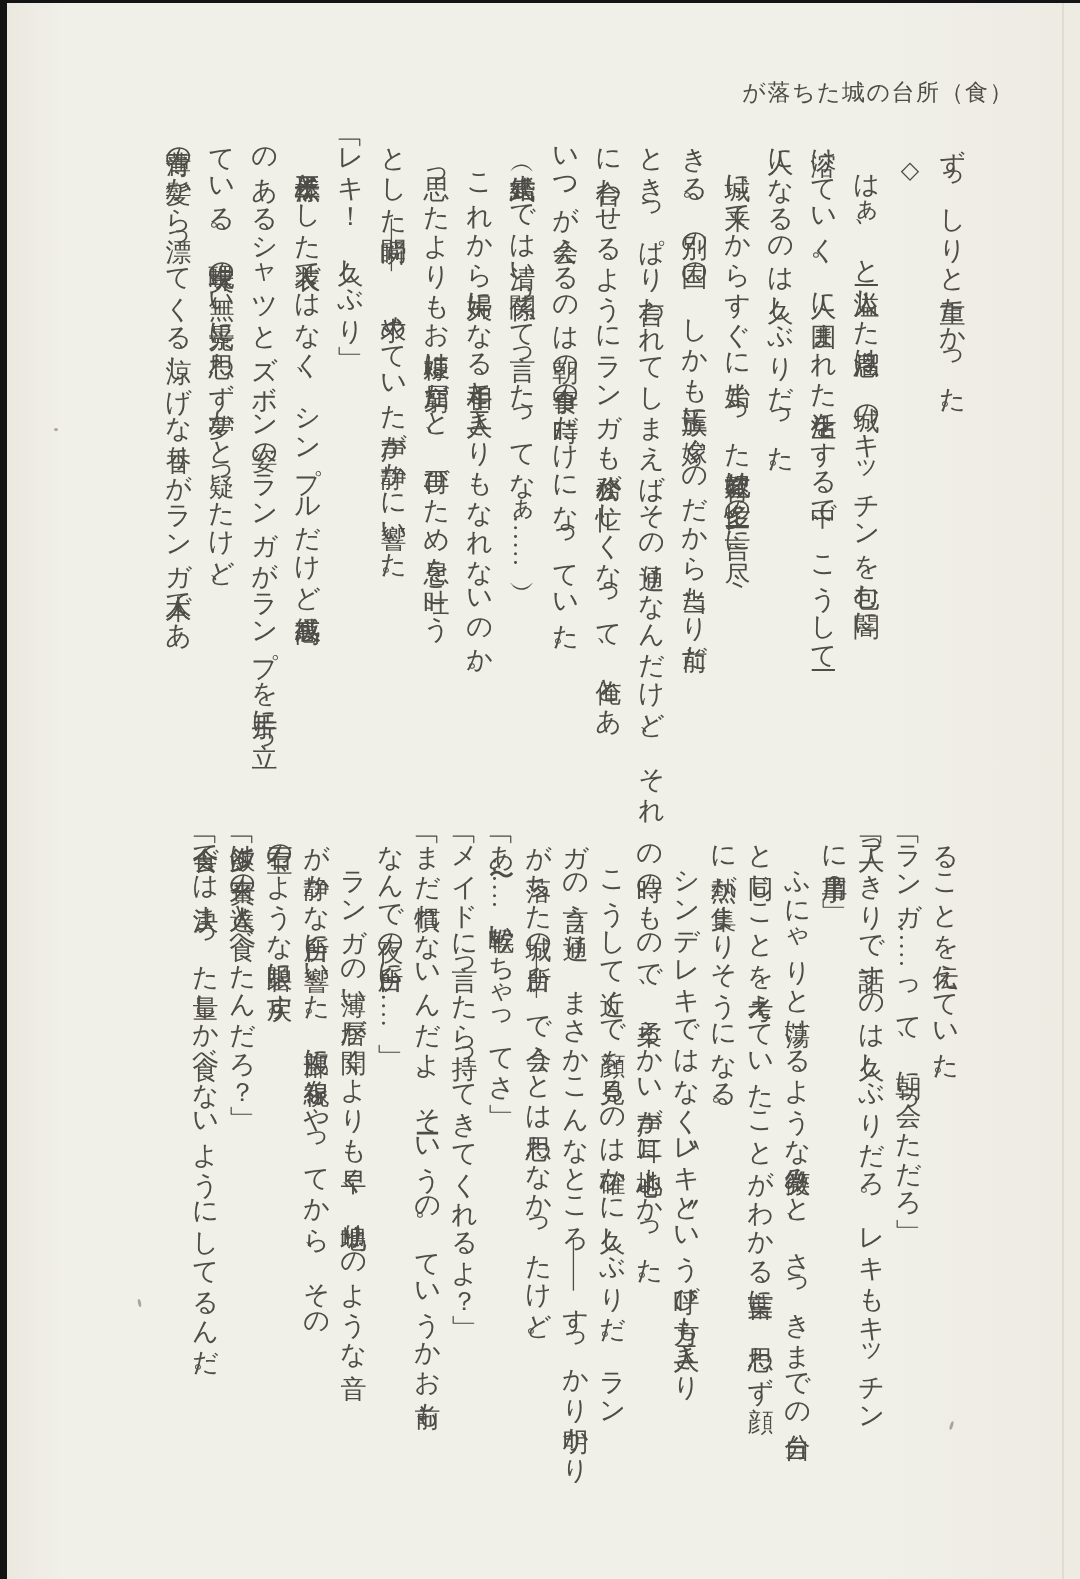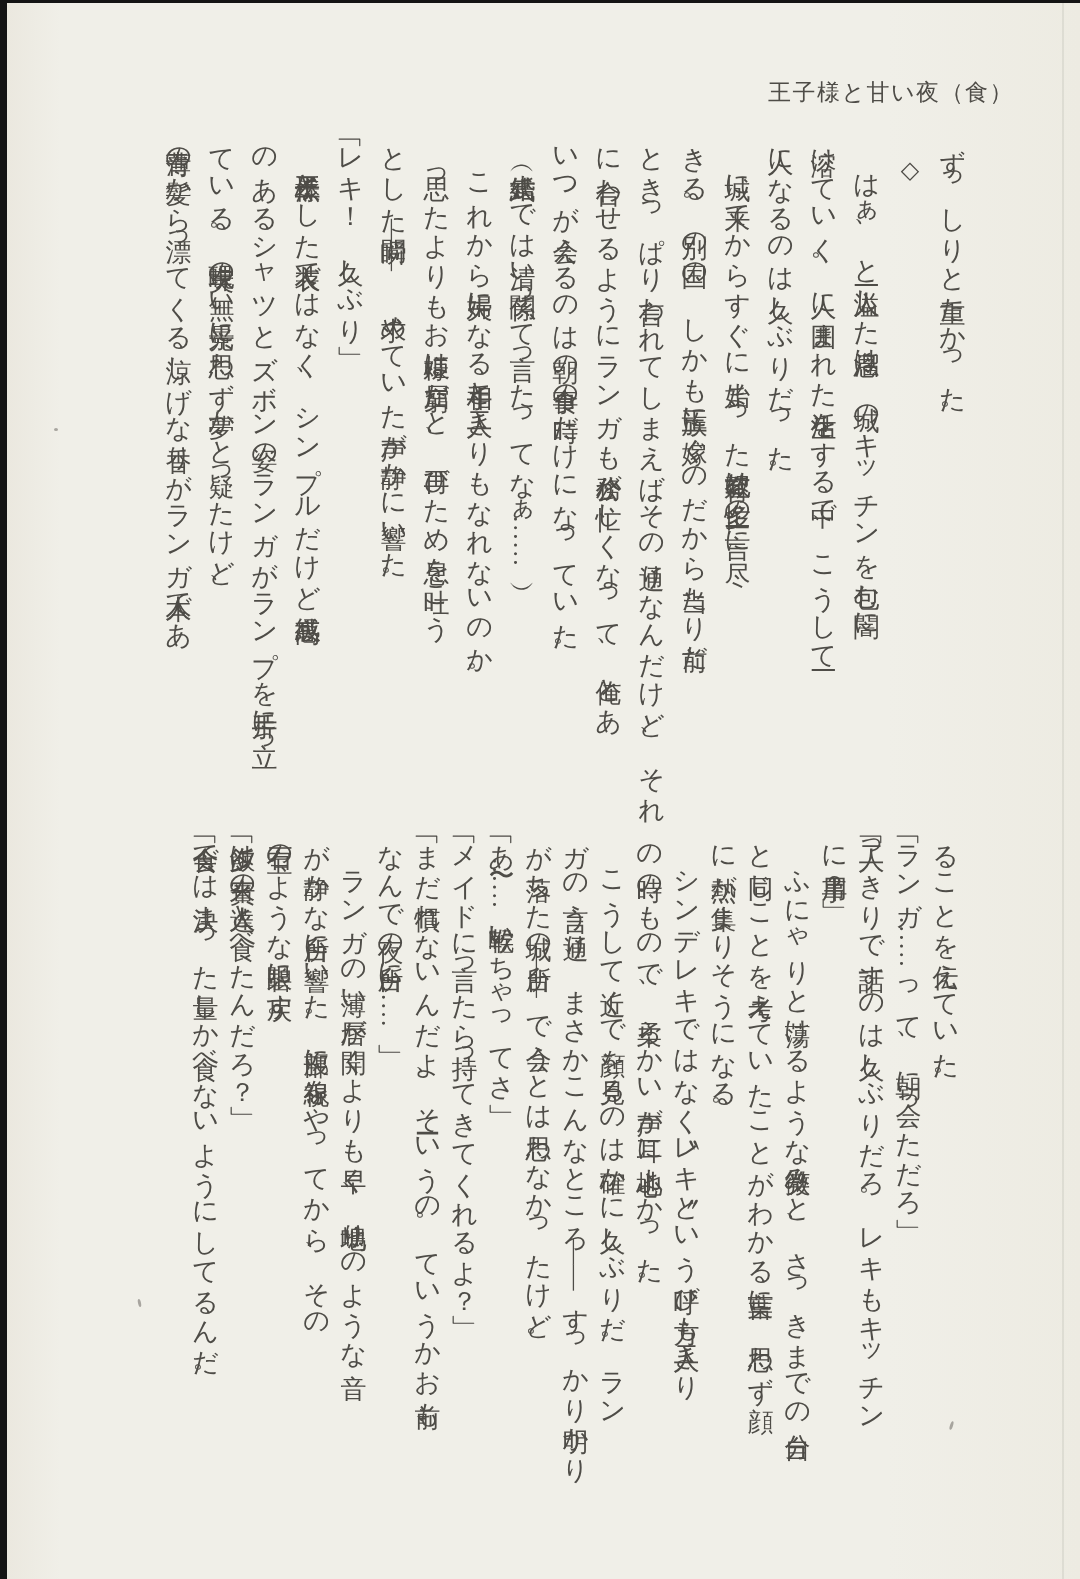--- a/index.html
+++ b/index.html
@@ -74,21 +74,21 @@
     border-radius: 50%;
   }
   .speck.s1 { left: 943px; top: 1418px; width: 3px; height: 9px; transform: rotate(18deg); }
   .speck.s2 { left: 131px; top: 1296px; width: 3px; height: 8px; transform: rotate(-12deg); }
   .speck.s3 { left: 47px; top: 425px; width: 4px; height: 3px; }
 </style>
 </head>
 <body>
 
 <div class="page">
-  <div class="page-header">王子様と甘い夜（食）</div>
+  <div class="page-header">が落ちた城の台所（食）</div>
 
   <div class="text-block upper">
       <p class="col indent-0">ずっしりと重たかった。</p>
       <p class="col indent-1 scene-divider">◇</p>
       <p class="col indent-1">はぁ、と一人溢した溜息は、城のキッチンを包む闇に</p>
       <p class="col indent-0">溶けていく。人に囲まれた生活をする中で、こうして一</p>
       <p class="col indent-0">人になるのは久しぶりだった。</p>
       <p class="col indent-1">城に来てからすぐに始まった妃教育は多忙の一言に尽</p>
       <p class="col indent-0">きる。別の国の、しかも王族に嫁ぐのだから当たり前だ</p>
       <p class="col indent-0">ときっぱり言われてしまえばその通りなんだけど、それ</p>

